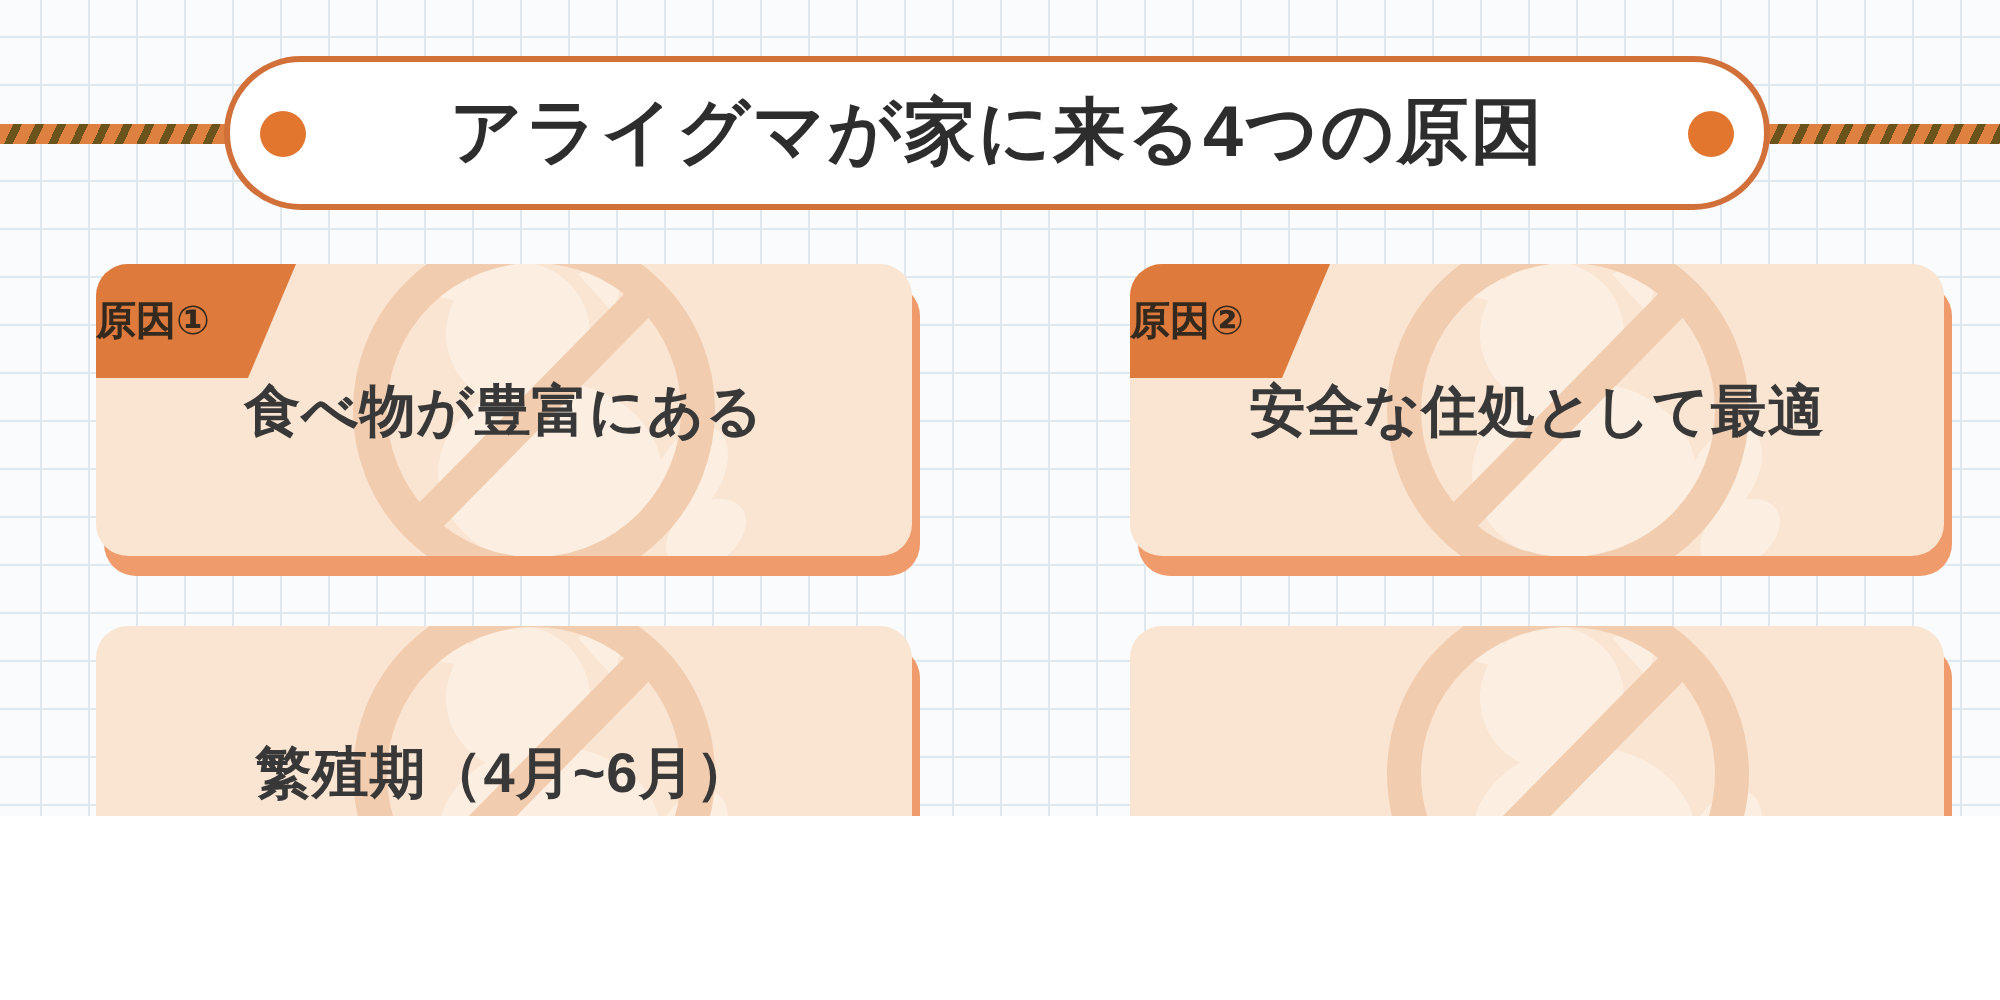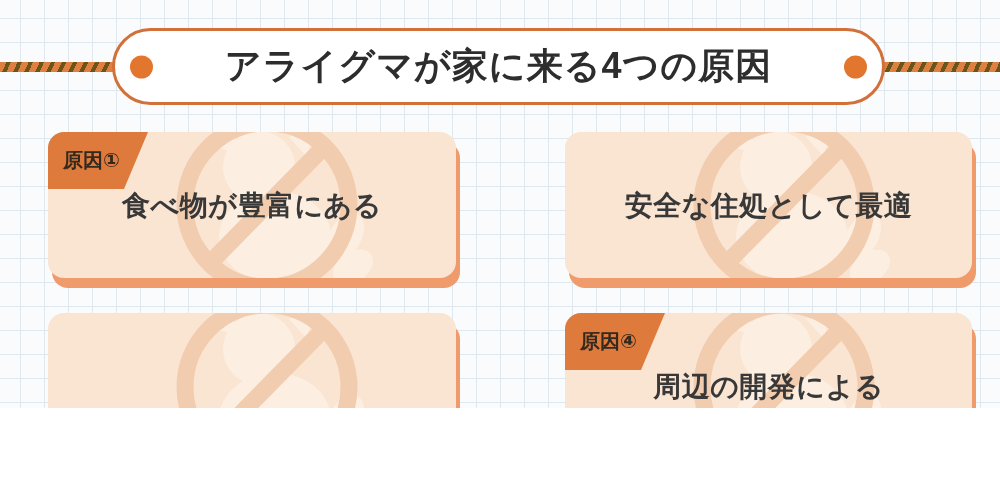--- a/index.html
+++ b/index.html
@@ -66,21 +66,21 @@
   .card.c2 { left: 565px; top: 132px; width: 407px; height: 146px; }
   .card.c3 { left: 48px;  top: 313px; width: 408px; height: 147px; }
   .card.c4 { left: 565px; top: 313px; width: 407px; height: 147px; }
 
   .badge {
     position: absolute; top: 0; left: 0;
     width: 100px; height: 57px;
     background: #de7a3b;
     clip-path: polygon(0 0, 100% 0, calc(100% - 24px) 100%, 0 100%);
     display: flex; align-items: center;
-    padding-left: 15px; box-sizing: border-box;
+    box-sizing: border-box;
     font-size: 20px; font-weight: 800; color: #33291e;
     z-index: 3;
   }
 
   .watermark {
     position: absolute; left: 50%; top: 50%;
     transform: translate(calc(-50% + 15px), -50%);
     z-index: 1;
   }
 
@@ -140,20 +140,21 @@
         <circle cx="102" cy="72" r="36"></circle>
         <ellipse cx="118" cy="142" rx="56" ry="46"></ellipse>
         <ellipse cx="188" cy="142" rx="16" ry="26" transform="rotate(30 188 142)"></ellipse>
         <ellipse cx="196" cy="172" rx="15" ry="22" transform="rotate(55 196 172)"></ellipse>
       </g>
       <g stroke="#f2ccae" stroke-width="17" fill="none" stroke-linecap="round">
         <circle cx="110" cy="110" r="82"></circle>
         <line x1="167" y1="52" x2="53" y2="168"></line>
       </g>
     </svg>
+    <div class="badge">原因②</div>
     <div class="card-text">
       <div class="card-text-inner">
         <div>安全な住処として最適</div>
         <div></div>
       </div>
     </div>
   </div>
 
   <div class="card c3">
     <svg class="watermark" width="220" height="220" viewBox="0 0 220 220">
@@ -165,40 +166,39 @@
         <ellipse cx="188" cy="142" rx="16" ry="26" transform="rotate(30 188 142)"></ellipse>
         <ellipse cx="196" cy="172" rx="15" ry="22" transform="rotate(55 196 172)"></ellipse>
       </g>
       <g stroke="#f2ccae" stroke-width="17" fill="none" stroke-linecap="round">
         <circle cx="110" cy="110" r="82"></circle>
         <line x1="167" y1="52" x2="53" y2="168"></line>
       </g>
     </svg>
     <div class="card-text">
       <div class="card-text-inner">
+        <div>繁殖期（4月~6月）</div>
       </div>
     </div>
   </div>
 
   <div class="card c4">
     <svg class="watermark" width="220" height="220" viewBox="0 0 220 220">
       <g fill="#fcefe2">
         <polygon points="48,50 72,28 82,58"></polygon>
         <polygon points="132,42 158,28 150,62"></polygon>
         <circle cx="102" cy="72" r="36"></circle>
         <ellipse cx="118" cy="142" rx="56" ry="46"></ellipse>
         <ellipse cx="188" cy="142" rx="16" ry="26" transform="rotate(30 188 142)"></ellipse>
         <ellipse cx="196" cy="172" rx="15" ry="22" transform="rotate(55 196 172)"></ellipse>
       </g>
       <g stroke="#f2ccae" stroke-width="17" fill="none" stroke-linecap="round">
         <circle cx="110" cy="110" r="82"></circle>
         <line x1="167" y1="52" x2="53" y2="168"></line>
       </g>
     </svg>
-    <div class="badge">原因④</div>
-    <div class="card-text">
-      <div class="card-text-inner">
-        <div>周辺の開発による</div>
+    <div class="card-text">
+      <div class="card-text-inner">
       </div>
     </div>
   </div>
 
 </div>
 
 </body></html>

